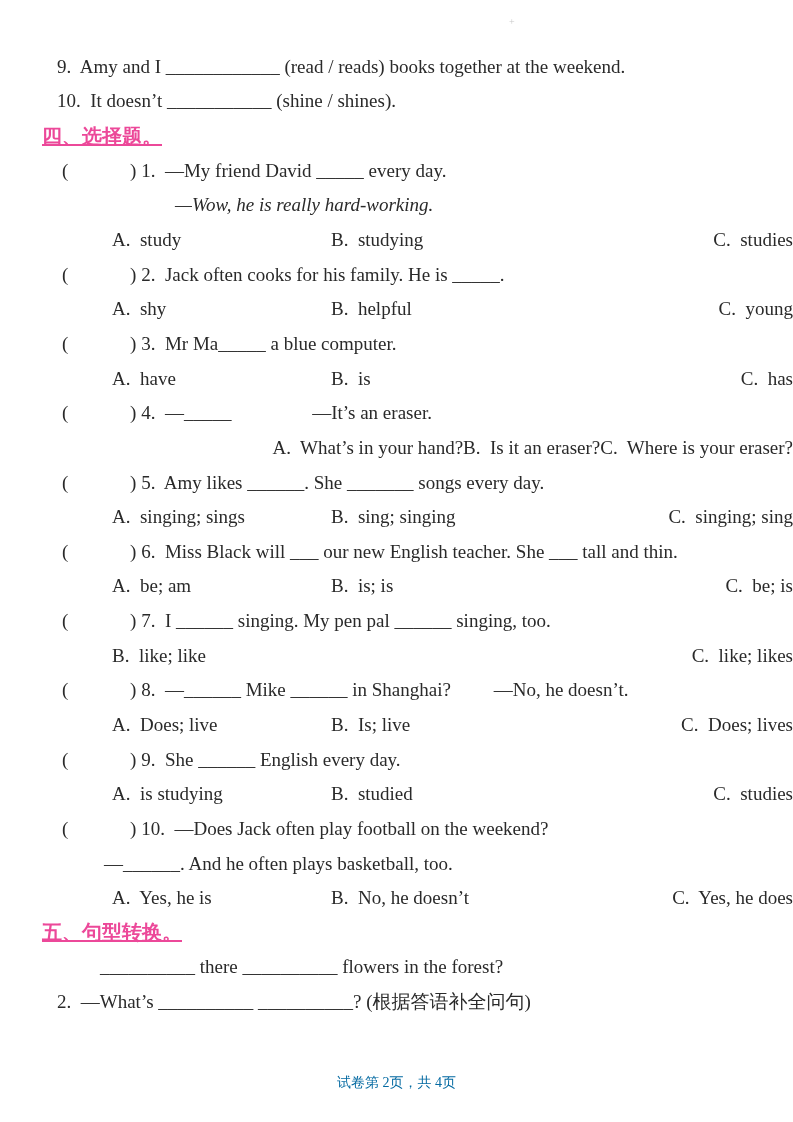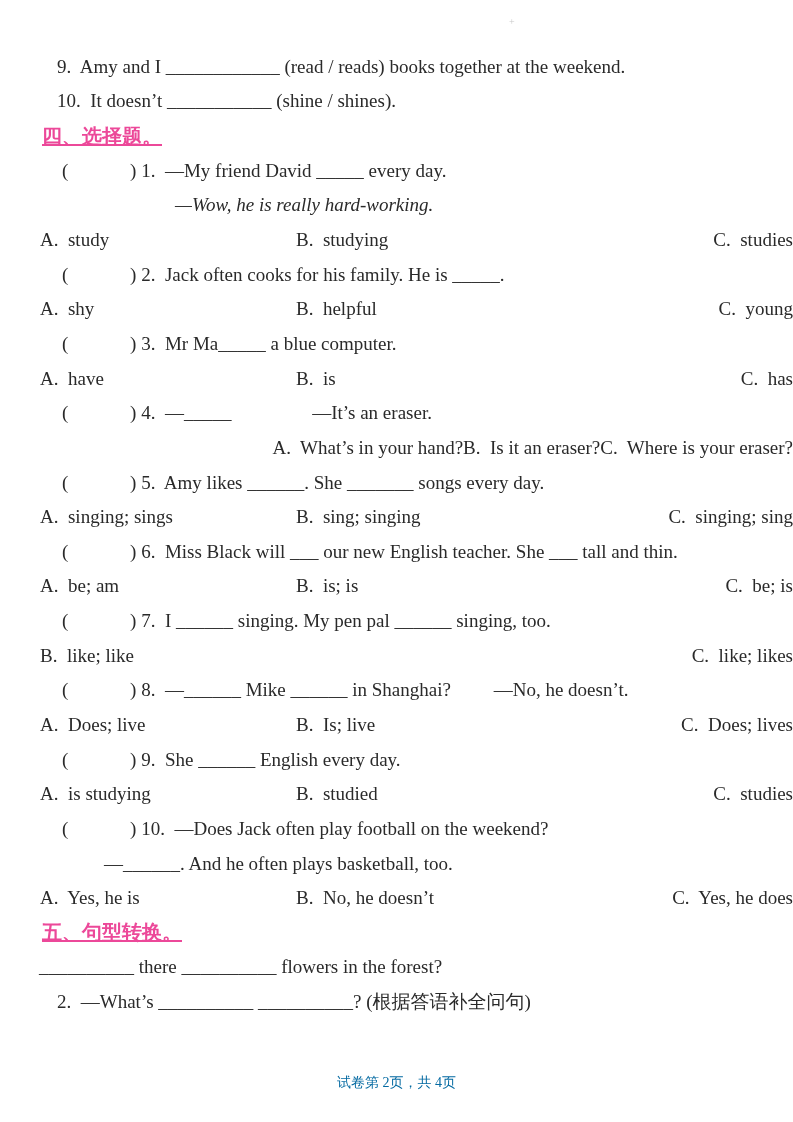--- a/index.html
+++ b/index.html
@@ -16,30 +16,30 @@
   .line{
     height:34.65px;
     display:flex;
     align-items:center;
     white-space:pre;
   }
   .indent-item{padding-left:57px;}
   .indent-mc{padding-left:62px;}
   .indent-cont{padding-left:175px;font-style:italic;}
   .indent-cont2{padding-left:104px;}
-  .indent-blank{padding-left:39px;}
+  .indent-blank{padding-left:100px;}
   .indent-section{padding-left:42px;}
   .heading{
     font-family:"Liberation Sans","DejaVu Sans",sans-serif;
     font-weight:700;
     font-size:20px;
     color:#ec4899;
     text-decoration:underline;
   }
-  .opt-row{padding-left:40px;gap:37px;}
+  .opt-row{padding-left:112px;}
   .opt-row .c1{display:inline-block;width:219px;}
   .opt-row .c2{display:inline-block;width:217px;}
   .opt-row .c3{display:inline-block;flex:1;text-align:right;}
   .footer{
     position:absolute;
     left:0;top:1074px;width:100%;
     text-align:center;
     font-size:14px;
     color:#0369a1;
     white-space:pre;

